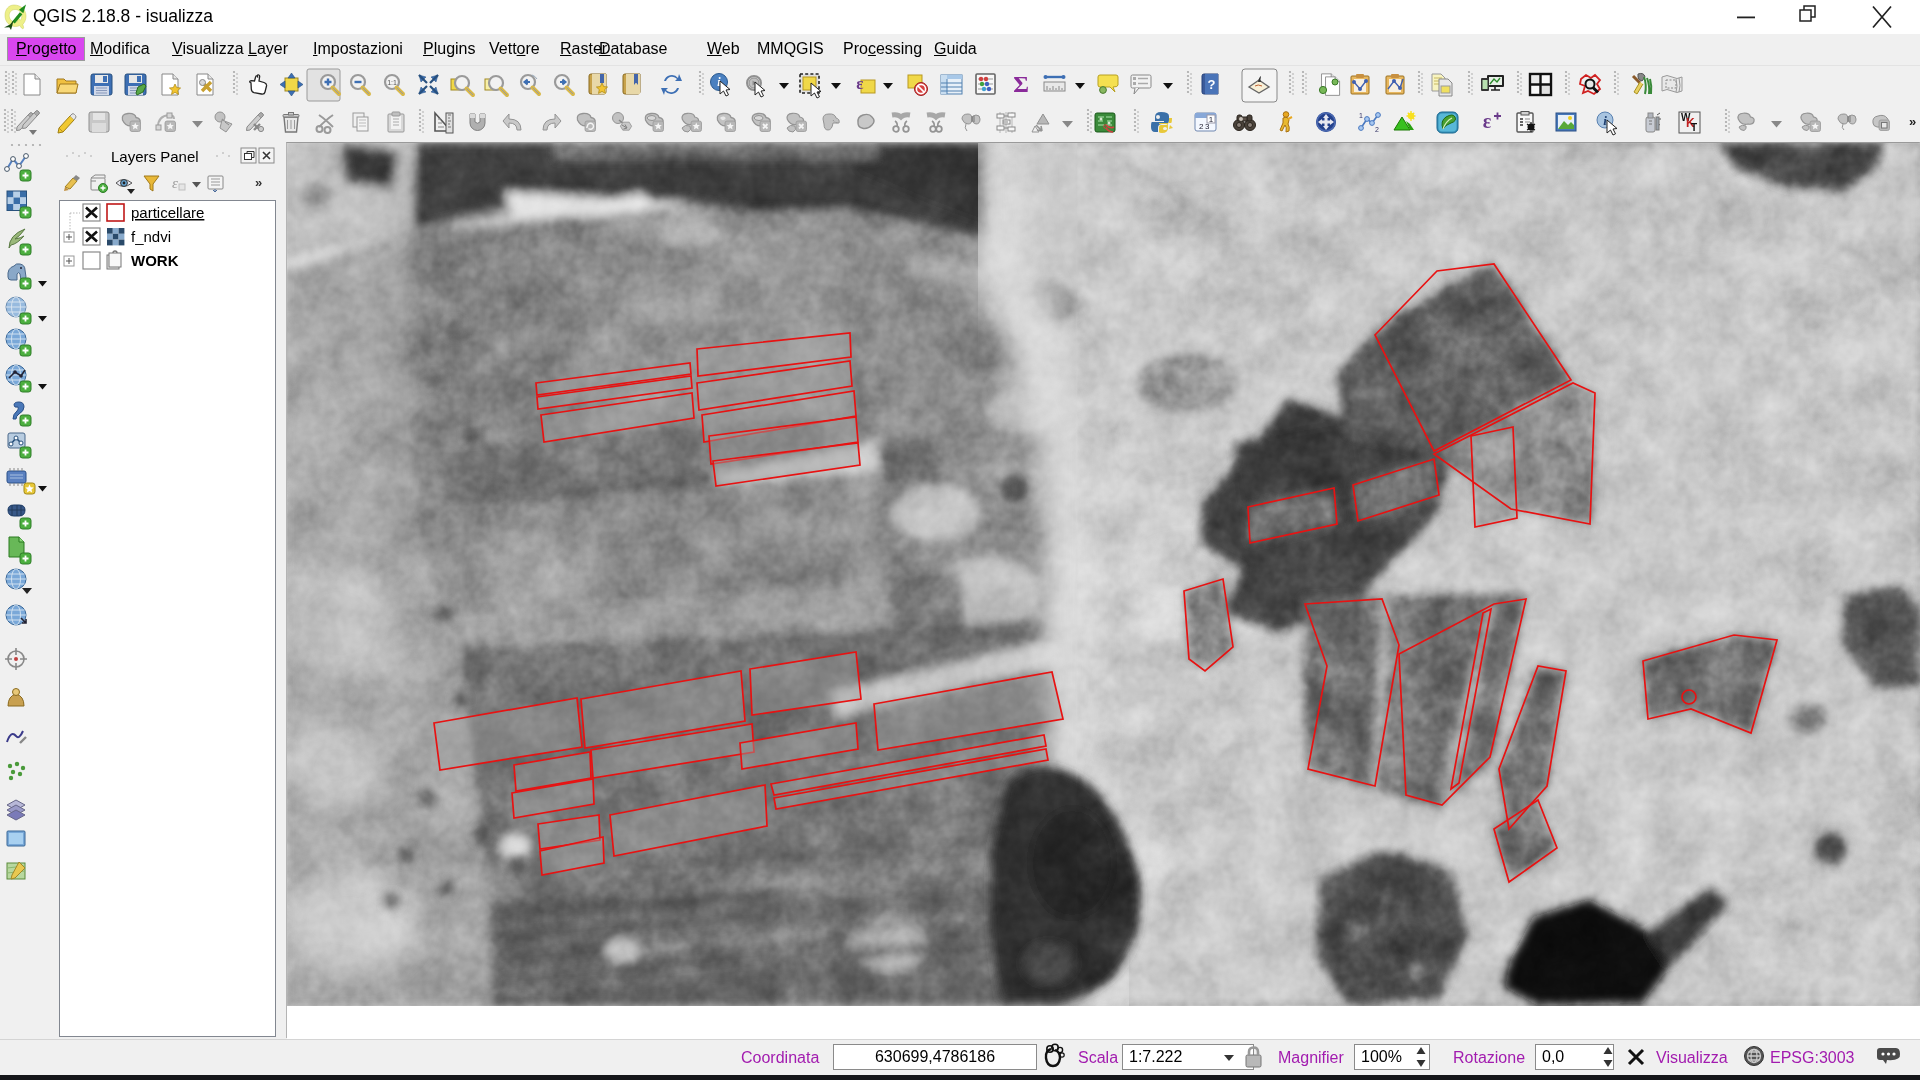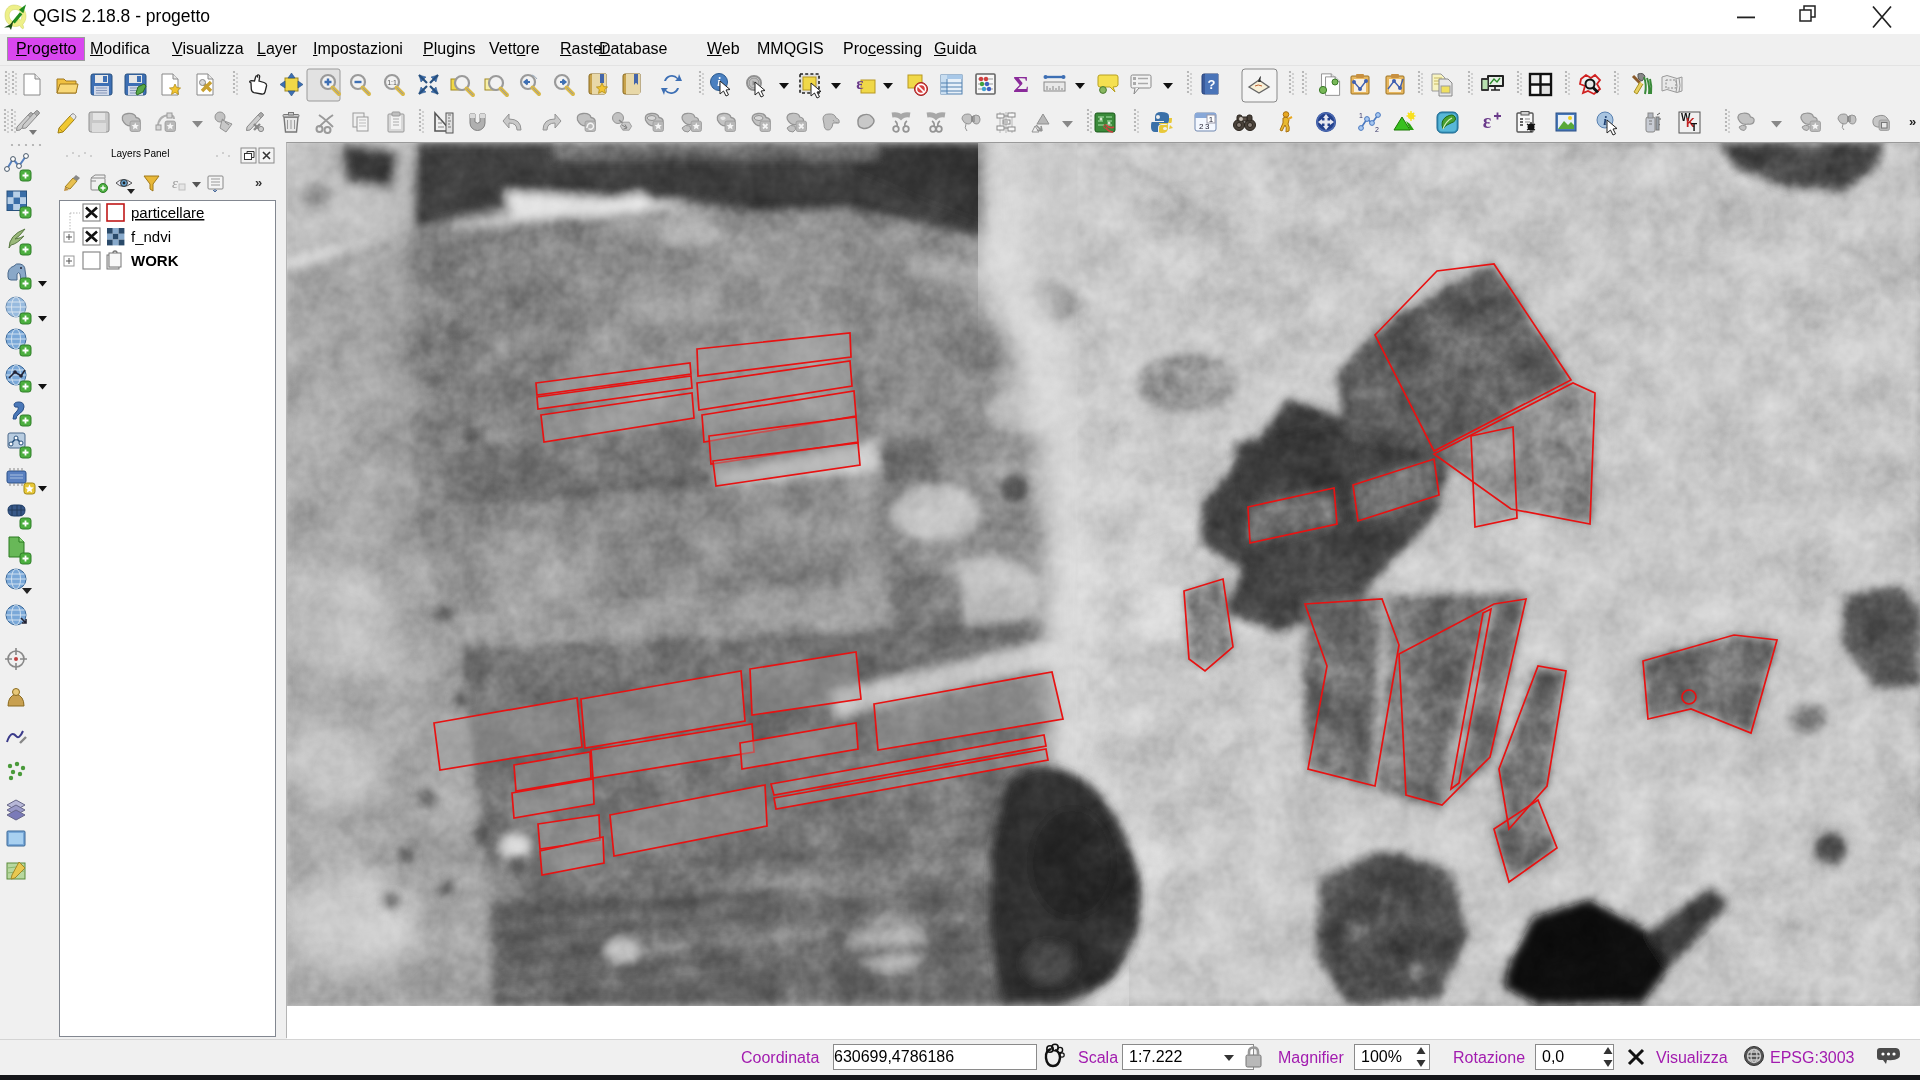--- a/index.html
+++ b/index.html
@@ -7,56 +7,56 @@
 .wbtn{position:absolute;top:0;height:34px;width:46px}
 .menubar{height:32px;background:#f0f0f0;position:relative;font-size:16px;color:#000;border-bottom:1px solid #e3e3e3}
 .menubar span{position:absolute;top:6px}
 .mfirst{border:1px solid #9a9a9a;background:#d946ef;padding:2px 8px;top:3px!important}
 u{text-decoration:underline}
 .tb1{height:38px;background:#f0f0f0;position:relative}
 .tb2{height:38px;background:#f0f0f0;position:relative;border-bottom:1px solid #d8d8d8}
 .main{height:897px;position:relative;background:#f0f0f0}
 .ltools{position:absolute;left:0;top:0;width:56px;height:897px}
 .lpanel{position:absolute;left:57px;top:2px;width:221px;height:895px;background:#f0f0f0}
-.lpanel .ptitle{height:25px;position:relative;font-size:10px}
+.lpanel .ptitle{height:25px;position:relative;font-size:15px}
 .lpanel .pbody{position:absolute;left:2px;top:56px;right:2px;bottom:2px;background:#fff;border:1px solid #828790}
 .map{position:absolute;left:286px;top:0;width:1634px;height:896px;background:#fff;border:1px solid #b4b4b4;border-top:1px solid #9a9a9a}
 .sbar{height:36px;background:#f0f0f0;position:relative;font-size:16px;border-top:1px solid #d4d4d4}
 .sbar .lab{position:absolute;top:9px;color:#a21caf}
 .sbar .box{position:absolute;top:4px;height:26px;background:#fff;border:1px solid #8a8a8a;font-size:16px}
 .bstrip{height:5px;background:#15161a}
 </style></head><body>
 <div class="titlebar">
 <svg width="34" height="34" style="position:absolute;left:0;top:0">
       <path d="M14 5 C8.5 5 5 9.5 5 15.5 C5 22 9.5 26.5 15.5 26.5 C17 26.5 18.5 26.2 19.8 25.6 L21.5 28 C22.5 29.3 24 28.6 23.6 27.2 L22.8 24.4 C24.8 22.4 26 19.3 26 16 C26 9.5 20.5 5 14 5 Z M15.2 9.5 C19 9.5 21.8 12.3 21.8 16 C21.8 17.7 21.2 19.3 20.2 20.4 L18.4 17.8 C17.6 16.7 16.2 17.3 16.6 18.7 L17.4 21.6 C16.8 21.9 16.2 22 15.5 22 C11.8 22 9.2 19.2 9.2 15.6 C9.2 12.1 11.7 9.5 15.2 9.5 Z" fill="#eef089" stroke="#c8cc60" stroke-width=".5"></path>
       <path d="M12.2 21.5 L19.8 12.2 L22.4 14.3 L14.8 23.6 Z" fill="#1e8c1e"></path>
       <path d="M19 9.8 L26 4.5 L23.3 13.3 Z" fill="#1e8c1e"></path>
       <path d="M13.5 20.3 L10 24.6 L4 27.5 L9.3 27.2 L11 30 L12.2 26.1 L15.9 23. Z" fill="#1a4d14"></path>
     </svg>
-<div class="ttext">QGIS 2.18.8 - progetto</div>
+<div class="ttext">QGIS 2.18.8 - isualizza</div>
 <svg class="wbtn" style="left:1723px">
       <rect x="14" y="16.5" width="18" height="1.8" fill="#222"></rect>
     </svg>
 <svg class="wbtn" style="left:1788px">
       <g fill="none" stroke="#222" stroke-width="1.5">
         <rect x="12" y="10" width="11" height="11"></rect>
         <path d="M16 10 v-4 h11 v11 h-4"></path>
       </g>
     </svg>
 <svg class="wbtn" style="left:1861px">
       <g stroke="#222" stroke-width="1.7">
         <path d="M12 6.5 L30 27.5 M30 6.5 L12 27.5"></path>
       </g>
     </svg>
 </div>
 <div class="menubar">
 <span class="mfirst" style="left:7px"><u>P</u>rogetto</span>
 <span style="left:90px"><u>M</u>odifica</span>
 <span style="left:172px"><u>V</u>isualizza</span>
-<span style="left:257px"><u>L</u>ayer</span>
+<span style="left:248px"><u>L</u>ayer</span>
 <span style="left:313px"><u>I</u>mpostazioni</span>
 <span style="left:423px"><u>P</u>lugins</span>
 <span style="left:489px">Vett<u>o</u>re</span>
 <span style="left:560px"><u>R</u>aster</span>
 <span style="left:599px"><u>D</u>atabase</span>
 <span style="left:707px"><u>W</u>eb</span>
 <span style="left:757px">MMQGIS</span>
 <span style="left:843px">Pro<u>c</u>essing</span>
 <span style="left:934px"><u>G</u>uida</span>
 </div>
@@ -1422,21 +1422,21 @@
             <path d="M1207,686 L1251,657 L1270,705 L1222,739 Z"></path>
             <path d="M1196,470 L1204,466 L1172,640 L1164,646 Z"></path>
             <circle cx="1402" cy="554" r="7"></circle>
           </g>
         </g>
       </svg>
     </div>
 </div>
 <div class="sbar">
     <span class="lab" style="left:741px">Coordinata</span>
-    <div class="box" style="left:833px;width:204px;padding-top:3px">630699,4786186</div>
+    <div class="box" style="left:833px;width:204px;text-align:center;padding-top:3px">630699,4786186</div>
     <svg width="26" height="30" style="position:absolute;left:1041px;top:3px">
       <path d="M10 6 Q4 8 5 15 Q6 23 12 23 Q18 23 19 15 Q19 9 14 7" fill="none" stroke="#111" stroke-width="2.4"></path>
       <circle cx="9" cy="6" r="3.2" fill="none" stroke="#111" stroke-width="1.6"></circle>
       <circle cx="14" cy="4.5" r="3.2" fill="none" stroke="#111" stroke-width="1.6"></circle>
       <circle cx="19" cy="7" r="2.6" fill="none" stroke="#111" stroke-width="1.4"></circle>
       <circle cx="21" cy="12" r="2.2" fill="none" stroke="#111" stroke-width="1.2"></circle>
     </svg>
     <span class="lab" style="left:1078px">Scala</span>
     <div class="box" style="left:1122px;width:132px;padding:3px 0 0 6px">1:7.222</div>
     <svg width="18" height="26" style="position:absolute;left:1220px;top:4px">

